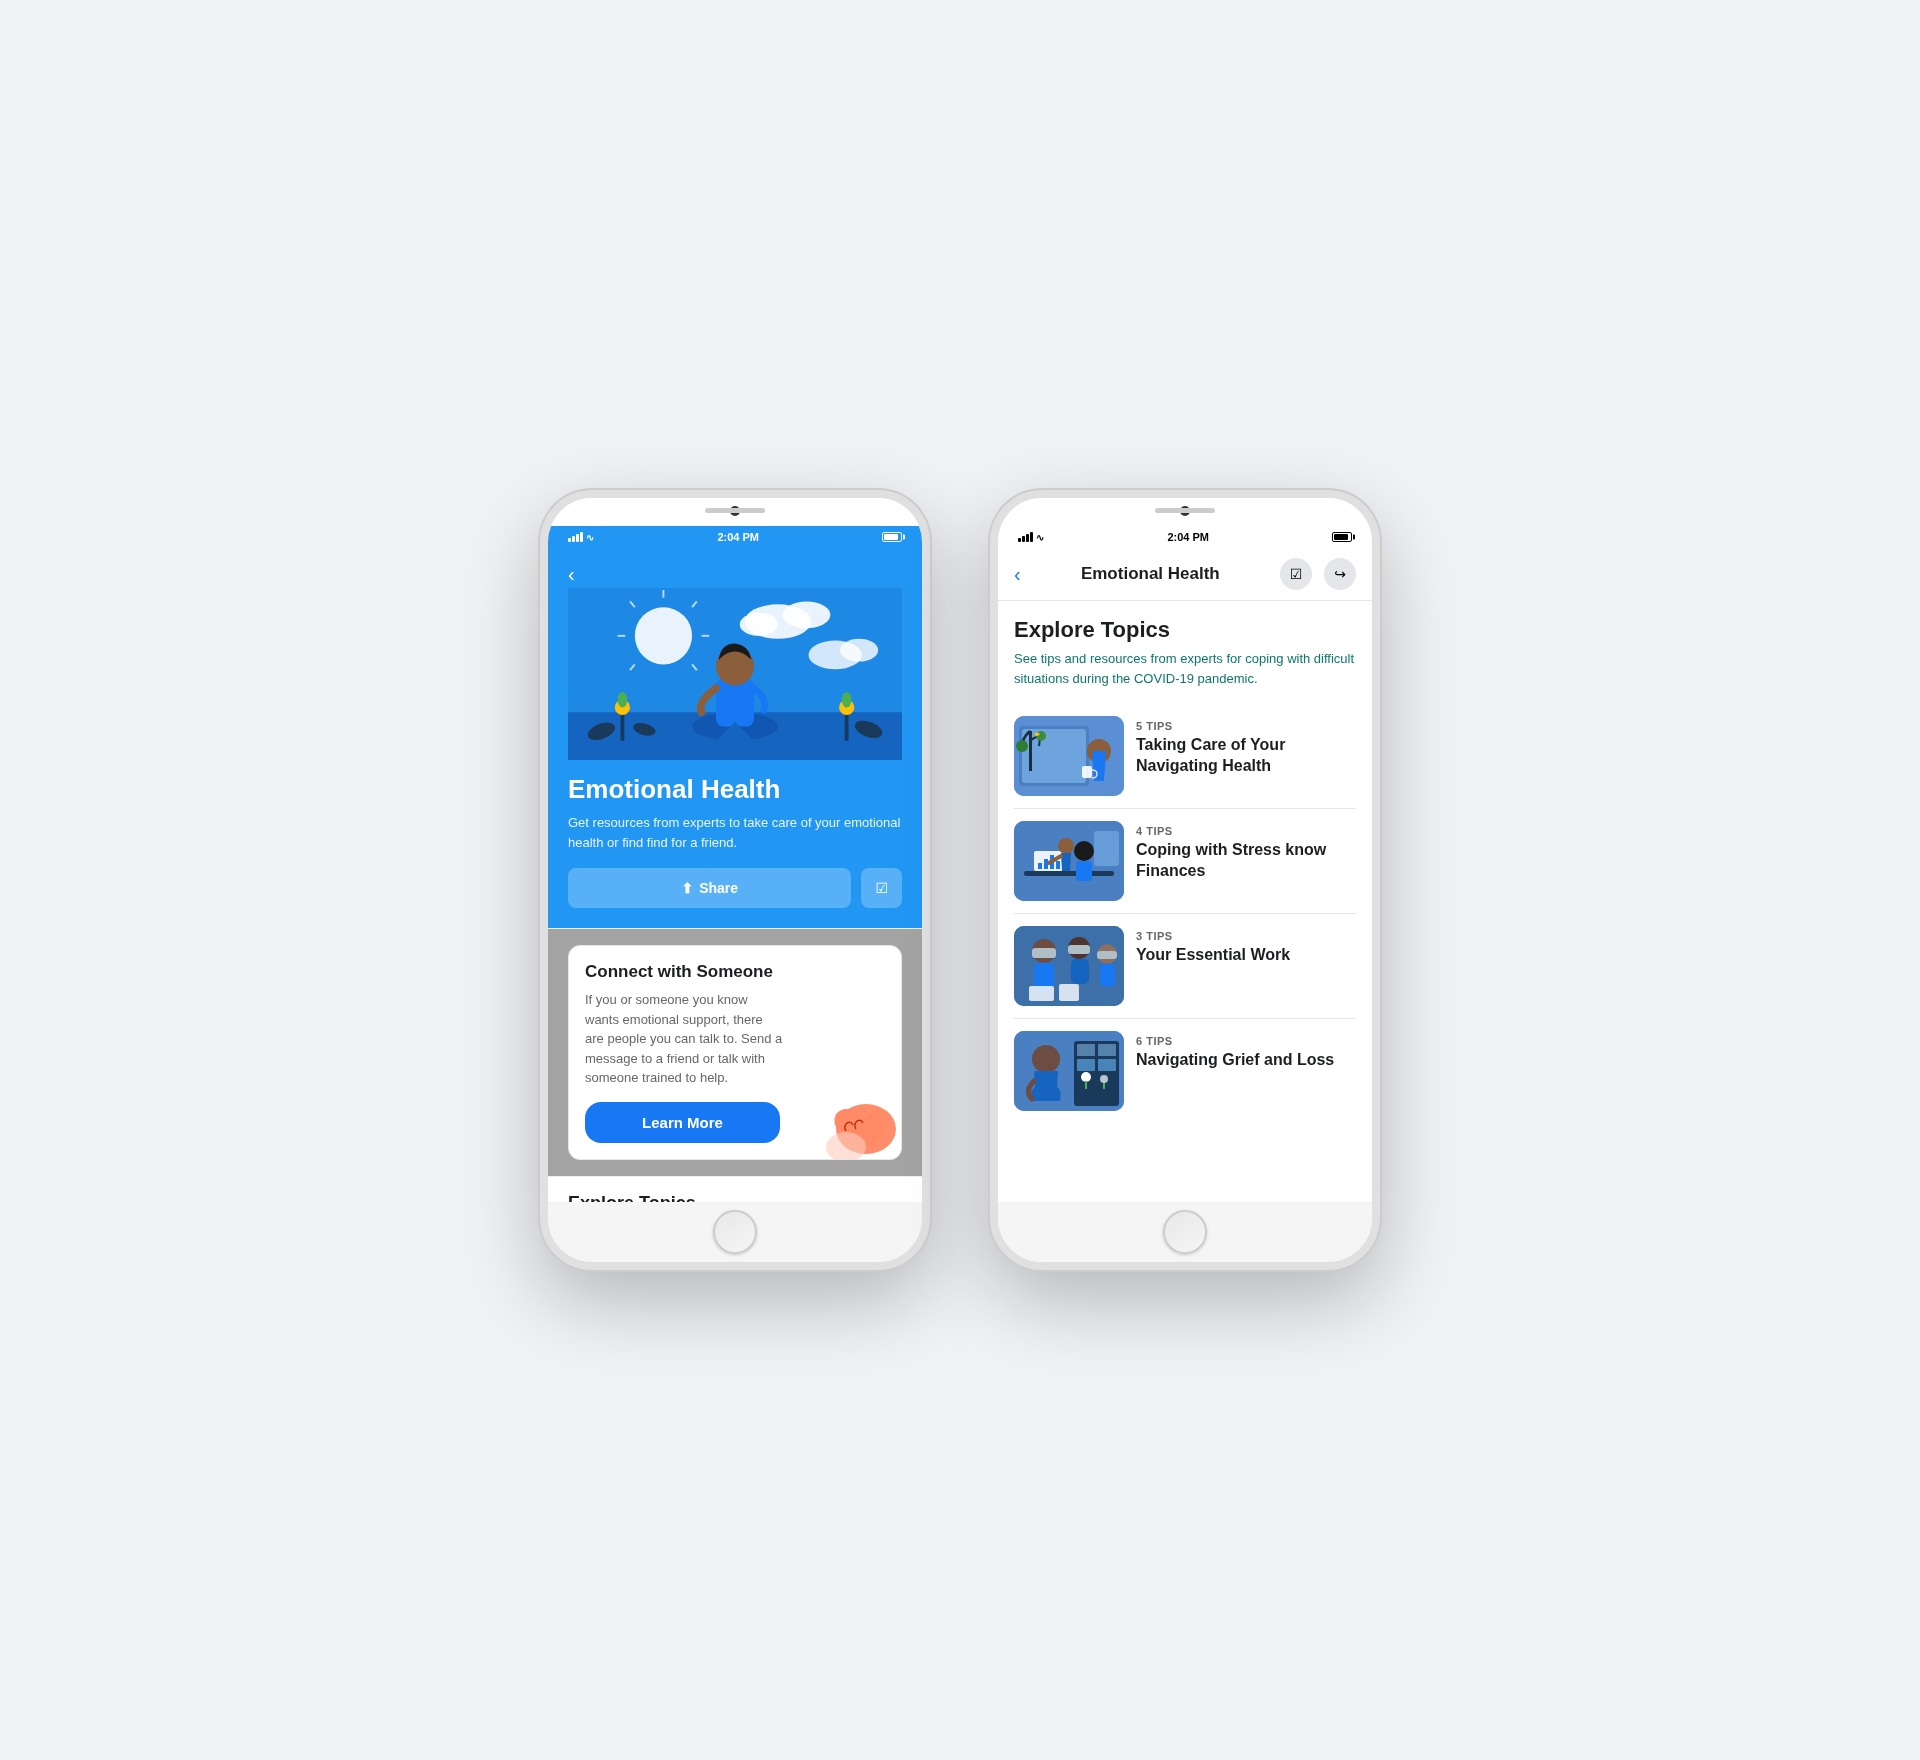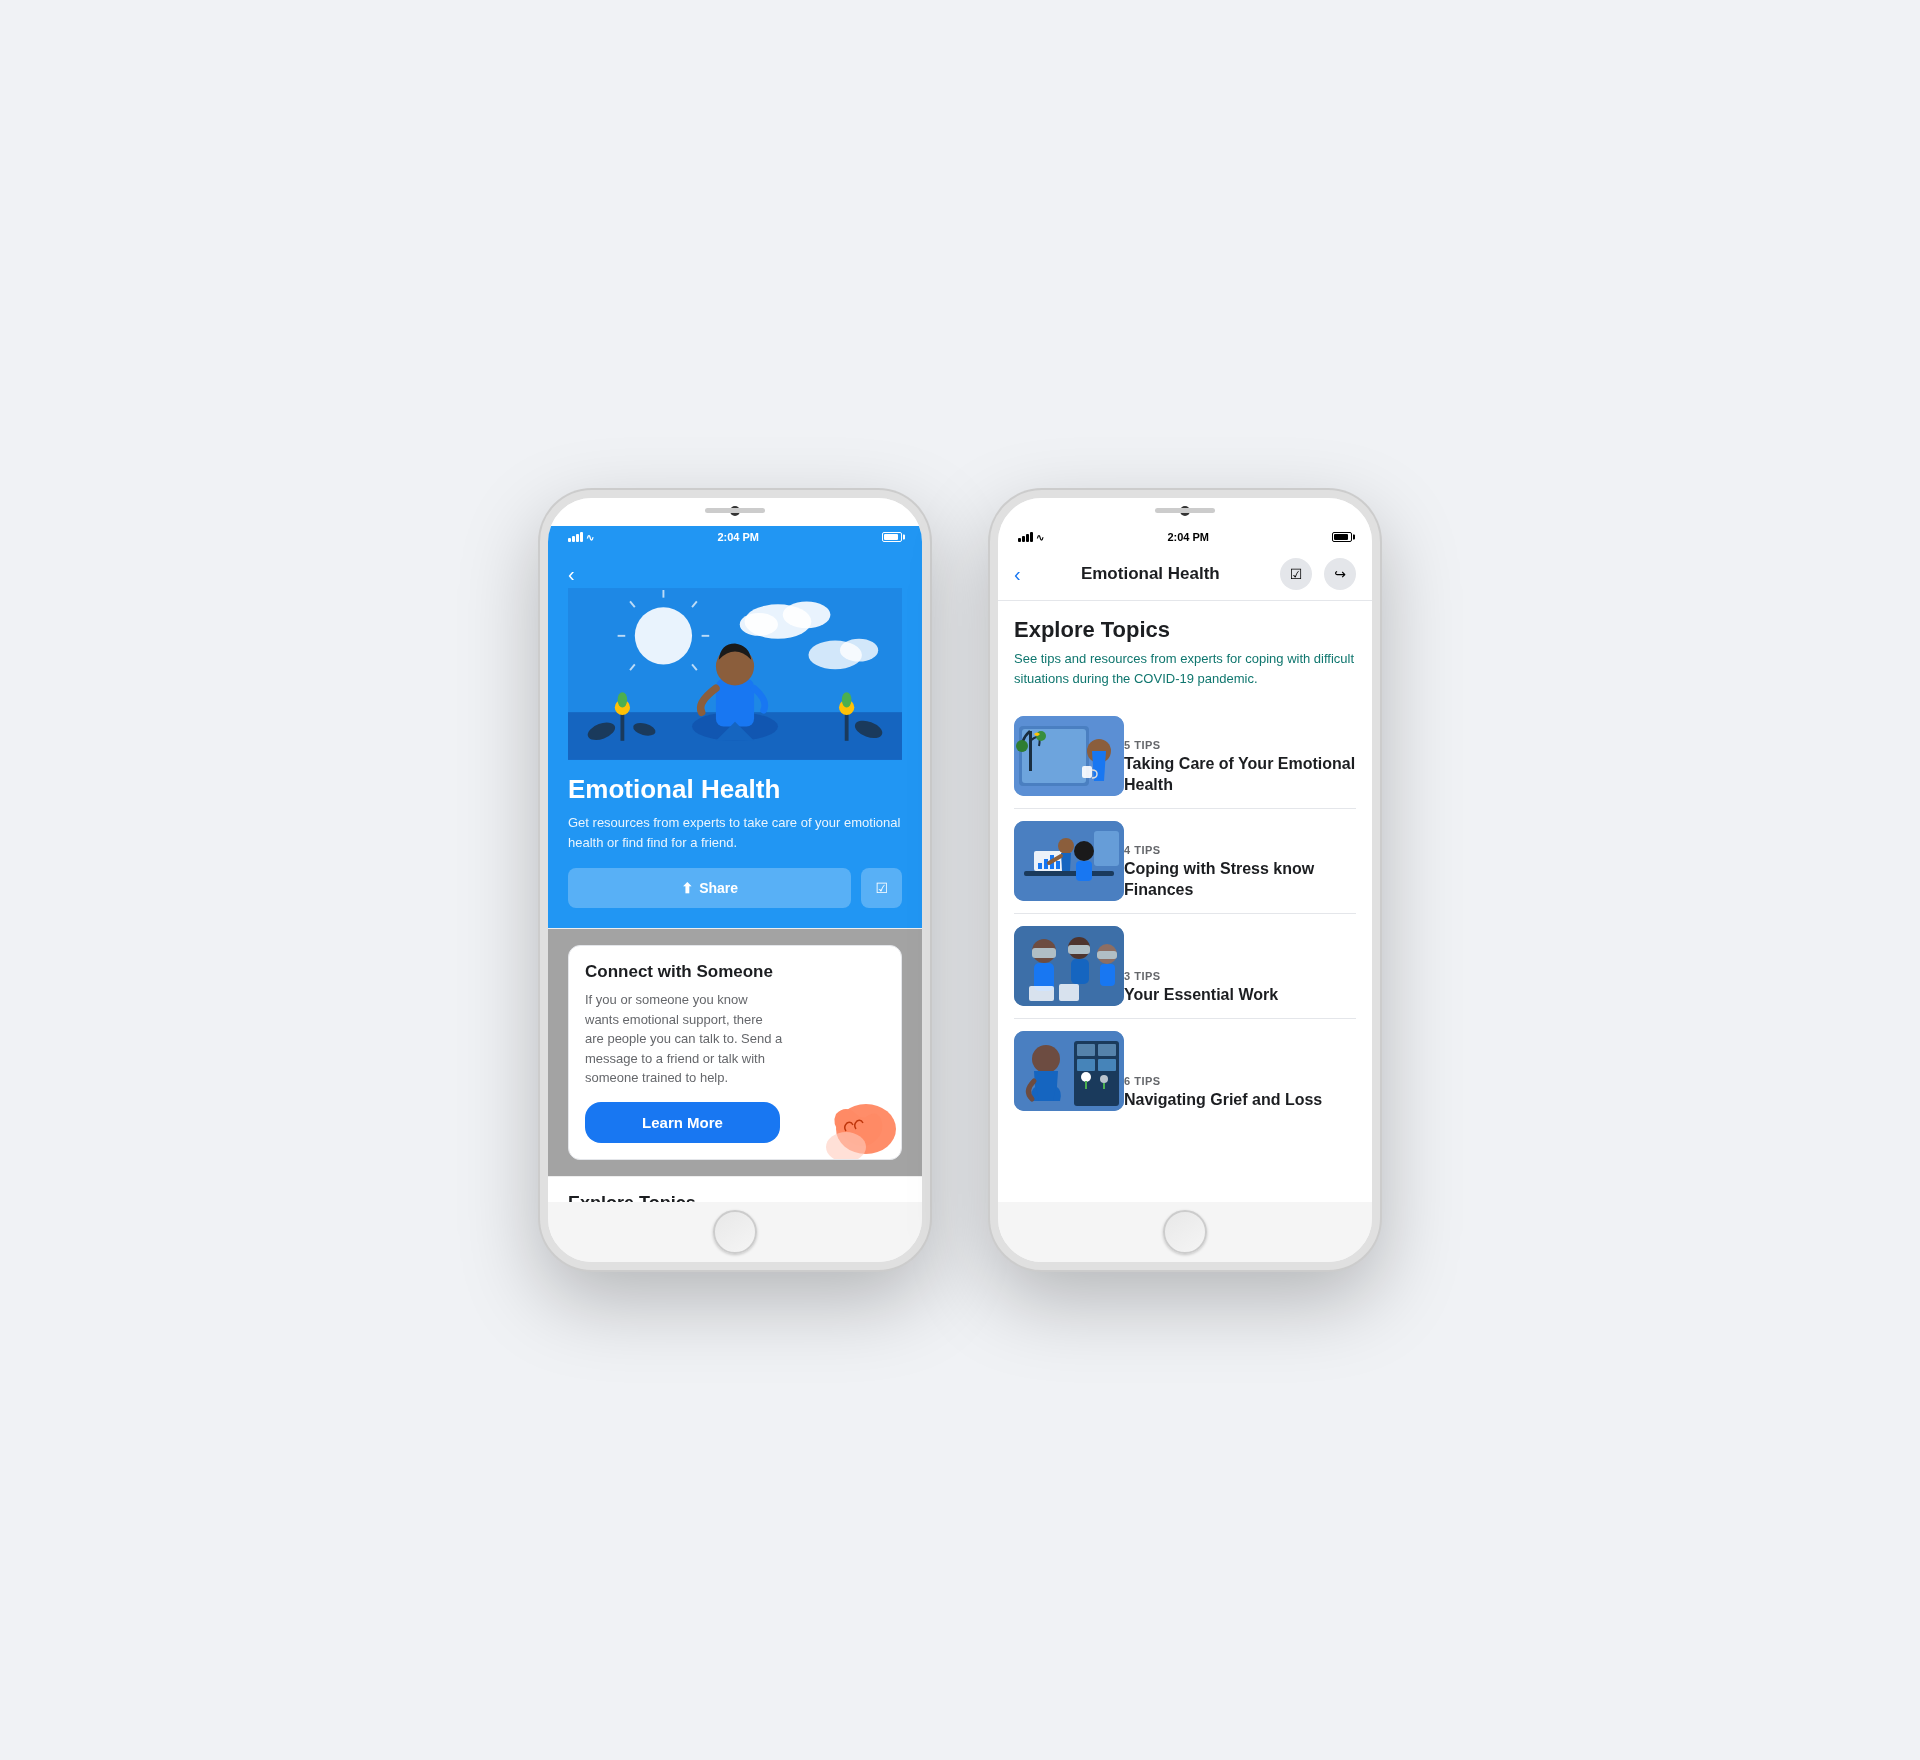--- a/index.html
+++ b/index.html
@@ -344,21 +344,22 @@
     .explore-main-desc {
       font-size: 13px;
       color: #0f766e;
       line-height: 1.5;
       margin-bottom: 16px;
     }
 
     
     .topic-card {
       display: flex;
-      align-items: flex-end;
+      align-items: flex-start;
+      gap: 12px;
       padding: 12px 0;
       border-bottom: 1px solid #e4e6ea;
       cursor: pointer;
     }
     .topic-card:last-child { border-bottom: none; }
 
     .topic-thumb {
       width: 110px;
       height: 80px;
       border-radius: 10px;
@@ -608,21 +609,21 @@
 
               <circle cx="85" cy="35" r="12" fill="#8B5E3C"></circle>
               <path d="M78 35 L80 65 L90 65 L92 35Z" fill="#1877F2"></path>
 
               <rect x="68" y="50" width="10" height="12" rx="2" fill="#FFF" opacity="0.9"></rect>
               <path d="M78 54 Q83 54 83 58 Q83 62 78 62" stroke="#ddd" stroke-width="1.5" fill="none"></path>
             </svg>
           </div>
           <div class="topic-info">
             <div class="topic-tips-label">5 TIPS</div>
-            <div class="topic-title">Taking Care of Your Emotional Health</div>
+            <div class="topic-title">Taking Care of Your Navigating Health</div>
           </div>
         </div>
 
         <div class="topic-card">
           <div class="topic-thumb" style="background:#4A7FC1;">
             <svg viewBox="0 0 110 80" class="illustration-svg">
               <rect width="110" height="80" fill="#4A7FC1"></rect>
 
               <rect x="10" y="50" width="90" height="5" rx="2" fill="#1a3a5c"></rect>
 

